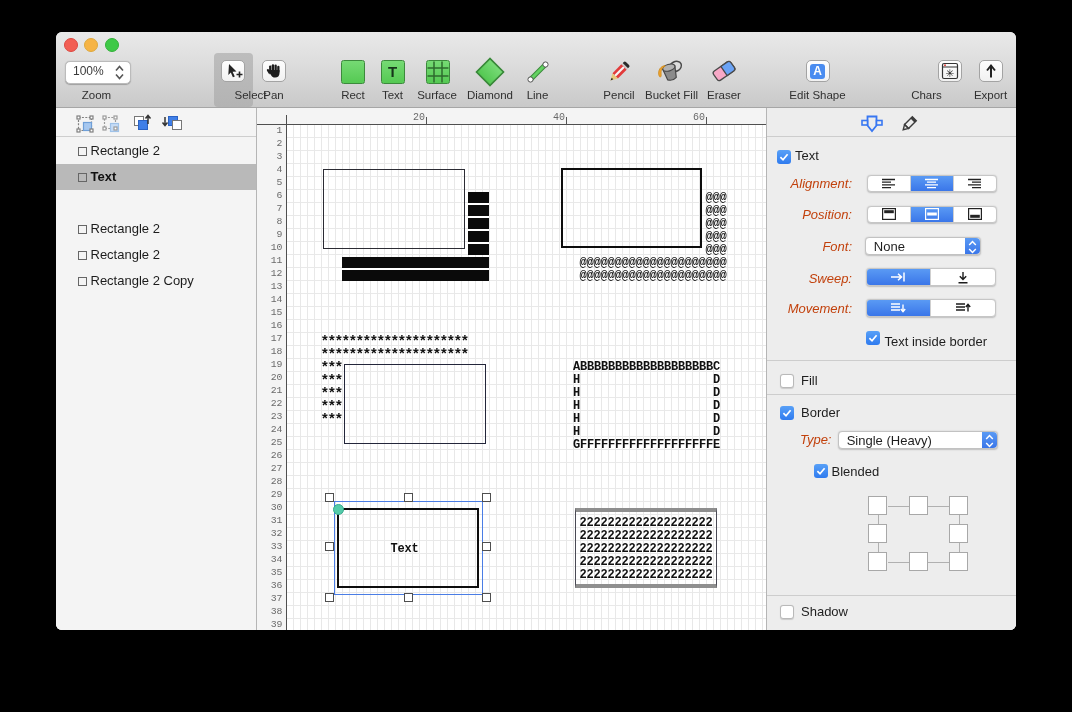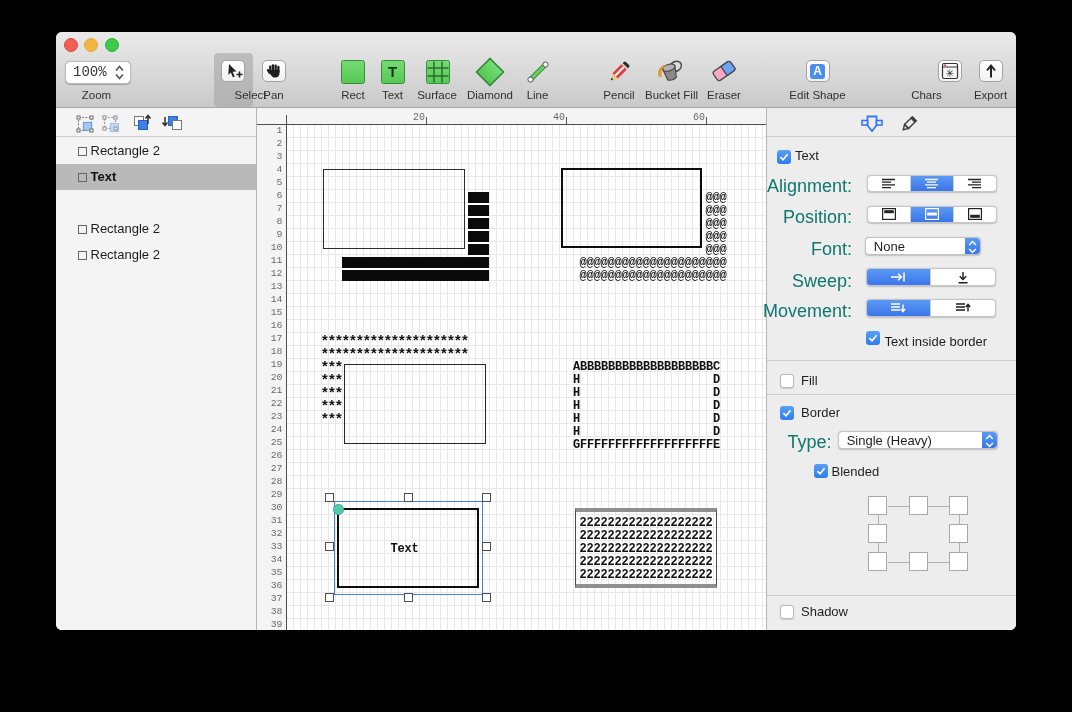--- a/index.html
+++ b/index.html
@@ -13,21 +13,21 @@
   border-bottom:1px solid #a6a6a6;}
 .tl{position:absolute;top:6px;width:12px;height:12px;border-radius:50%;}
 #tl-r{left:8px;background:#f25e53;border:0.5px solid #dc4841;}
 #tl-y{left:28.5px;background:#f6b445;border:0.5px solid #dda83d;}
 #tl-g{left:49px;background:#3ec947;border:0.5px solid #33b03a;}
 .tlabel{position:absolute;font-size:11.5px;color:#303030;text-align:center;transform:translateX(-50%);top:57px;white-space:nowrap;}
 .tbtn{position:absolute;width:24px;height:22px;border:1px solid #a3a3a3;border-radius:5px;
   background:linear-gradient(#fefefe,#f1f1f1);box-sizing:border-box;}
 #zoombox{position:absolute;left:9.5px;top:29px;width:64px;height:21px;background:#fff;
   border:0.5px solid #bbb;border-radius:5px;box-shadow:0 0.5px 1px rgba(0,0,0,.25);}
-#zoombox .z{position:absolute;left:7px;top:2px;font-size:14px;color:#3a3a3a;font-family:Liberation Mono, monospace;}
+#zoombox .z{position:absolute;left:7px;top:2px;font-size:12px;color:#3a3a3a;}
 #selhl{position:absolute;left:158px;top:21px;width:39px;height:54px;border-radius:4px;
   background:linear-gradient(#bdbdbd,#b3b3b3);}
 .gicon{position:absolute;top:28px;width:24px;height:24px;box-sizing:border-box;
   background:linear-gradient(#76da74,#55c953);border:1.5px solid #3c8a3c;border-radius:2.5px;}
 
 #bd{position:absolute;left:0;top:76px;width:960px;height:522px;background:#f4f4f4;}
 #side{position:absolute;left:0;top:0;width:200px;height:522px;background:#f4f4f4;border-right:1px solid #b5b5b5;}
 #side .hr{position:absolute;left:0;top:28px;width:200px;border-top:1px solid #cecece;}
 .srow{position:absolute;left:0;width:200px;height:26px;}
 .srow .sq{position:absolute;left:22px;top:9px;width:7px;height:7px;border:1px solid #666;background:transparent;}
@@ -40,21 +40,21 @@
 #haxis{position:absolute;left:0;top:16px;width:509px;height:1px;background:#4f4f4f;}
 .rnum{position:absolute;top:4px;font-size:10px;color:#696969;font-family:"Liberation Mono",monospace;transform:translateX(-100%);}
 .rtick{position:absolute;top:9px;width:1px;height:7px;background:#555;}
 #lnums{position:absolute;left:0;top:16px;width:26px;text-align:right;
   font-family:"Liberation Mono",monospace;font-size:9.8px;line-height:13px;color:#6a6a6a;margin:0;}
 .mono{position:absolute;font-family:"Liberation Mono",monospace;font-weight:bold;
   font-size:12px;line-height:13px;color:#111;margin:0;letter-spacing:-0.2px;}
 .mono.star{font-size:14.6px;letter-spacing:-1.76px;}
 #panel{position:absolute;left:710.5px;top:0;width:249.5px;height:522px;background:#ededed;border-left:1px solid #b5b5b5;}
 .psep{position:absolute;left:0;width:249.5px;border-top:1px solid #cdcdcd;}
-.plabel{position:absolute;font-size:18px;color:#0f766e;transform:translateX(-100%);white-space:nowrap;}
+.plabel{position:absolute;font-size:13px;color:#c2410c;transform:translateX(-100%);white-space:nowrap;font-style:italic;}
 .ptext{position:absolute;font-size:13px;color:#1e1e1e;white-space:nowrap;}
 .cb{position:absolute;width:14px;height:14px;border-radius:3px;box-sizing:border-box;}
 .cb.on{background:linear-gradient(#58a0f7,#2f7bef);}
 .cb.off{background:#fff;border:1px solid #b9b9b9;box-shadow:0 0.5px 1px rgba(0,0,0,.15);}
 .seg{position:absolute;border-radius:4px;background:#fff;border:0.5px solid #c6c6c6;
   box-shadow:0 0.5px 1.5px rgba(0,0,0,.2);box-sizing:border-box;overflow:hidden;display:flex;}
 .seg .s{flex:1;position:relative;border-right:1px solid #cfcfcf;display:flex;align-items:center;justify-content:center;}
 .seg .s:last-child{border-right:none;}
 .seg .s.on{background:linear-gradient(#5a9af4,#3a76e9);}
 .drop{position:absolute;background:#fff;border:0.5px solid #c2c2c2;border-radius:4px;
@@ -218,20 +218,24 @@
           <div class="sq"></div>
           <div class="lbl" style="font-weight:bold;color:#111">Text</div>
         </div>
       <div class="srow" style="top:107.5px">
           <div class="sq"></div>
           <div class="lbl">Rectangle 2</div>
         </div>
       <div class="srow" style="top:133.5px">
           <div class="sq"></div>
           <div class="lbl">Rectangle 2</div>
+        </div>
+      <div class="srow" style="top:159.5px">
+          <div class="sq"></div>
+          <div class="lbl">Rectangle 2 Copy</div>
         </div>
     </div>
     <div id="canvas">
       <div id="grid"></div>
       <div id="vaxis"></div>
         <div id="haxis"></div>
       <div class="rnum" style="left:168.5px">20</div>
         <div class="rtick" style="left:169.5px"></div>
       <div class="rnum" style="left:308.5px">40</div>
         <div class="rtick" style="left:309.5px"></div>

